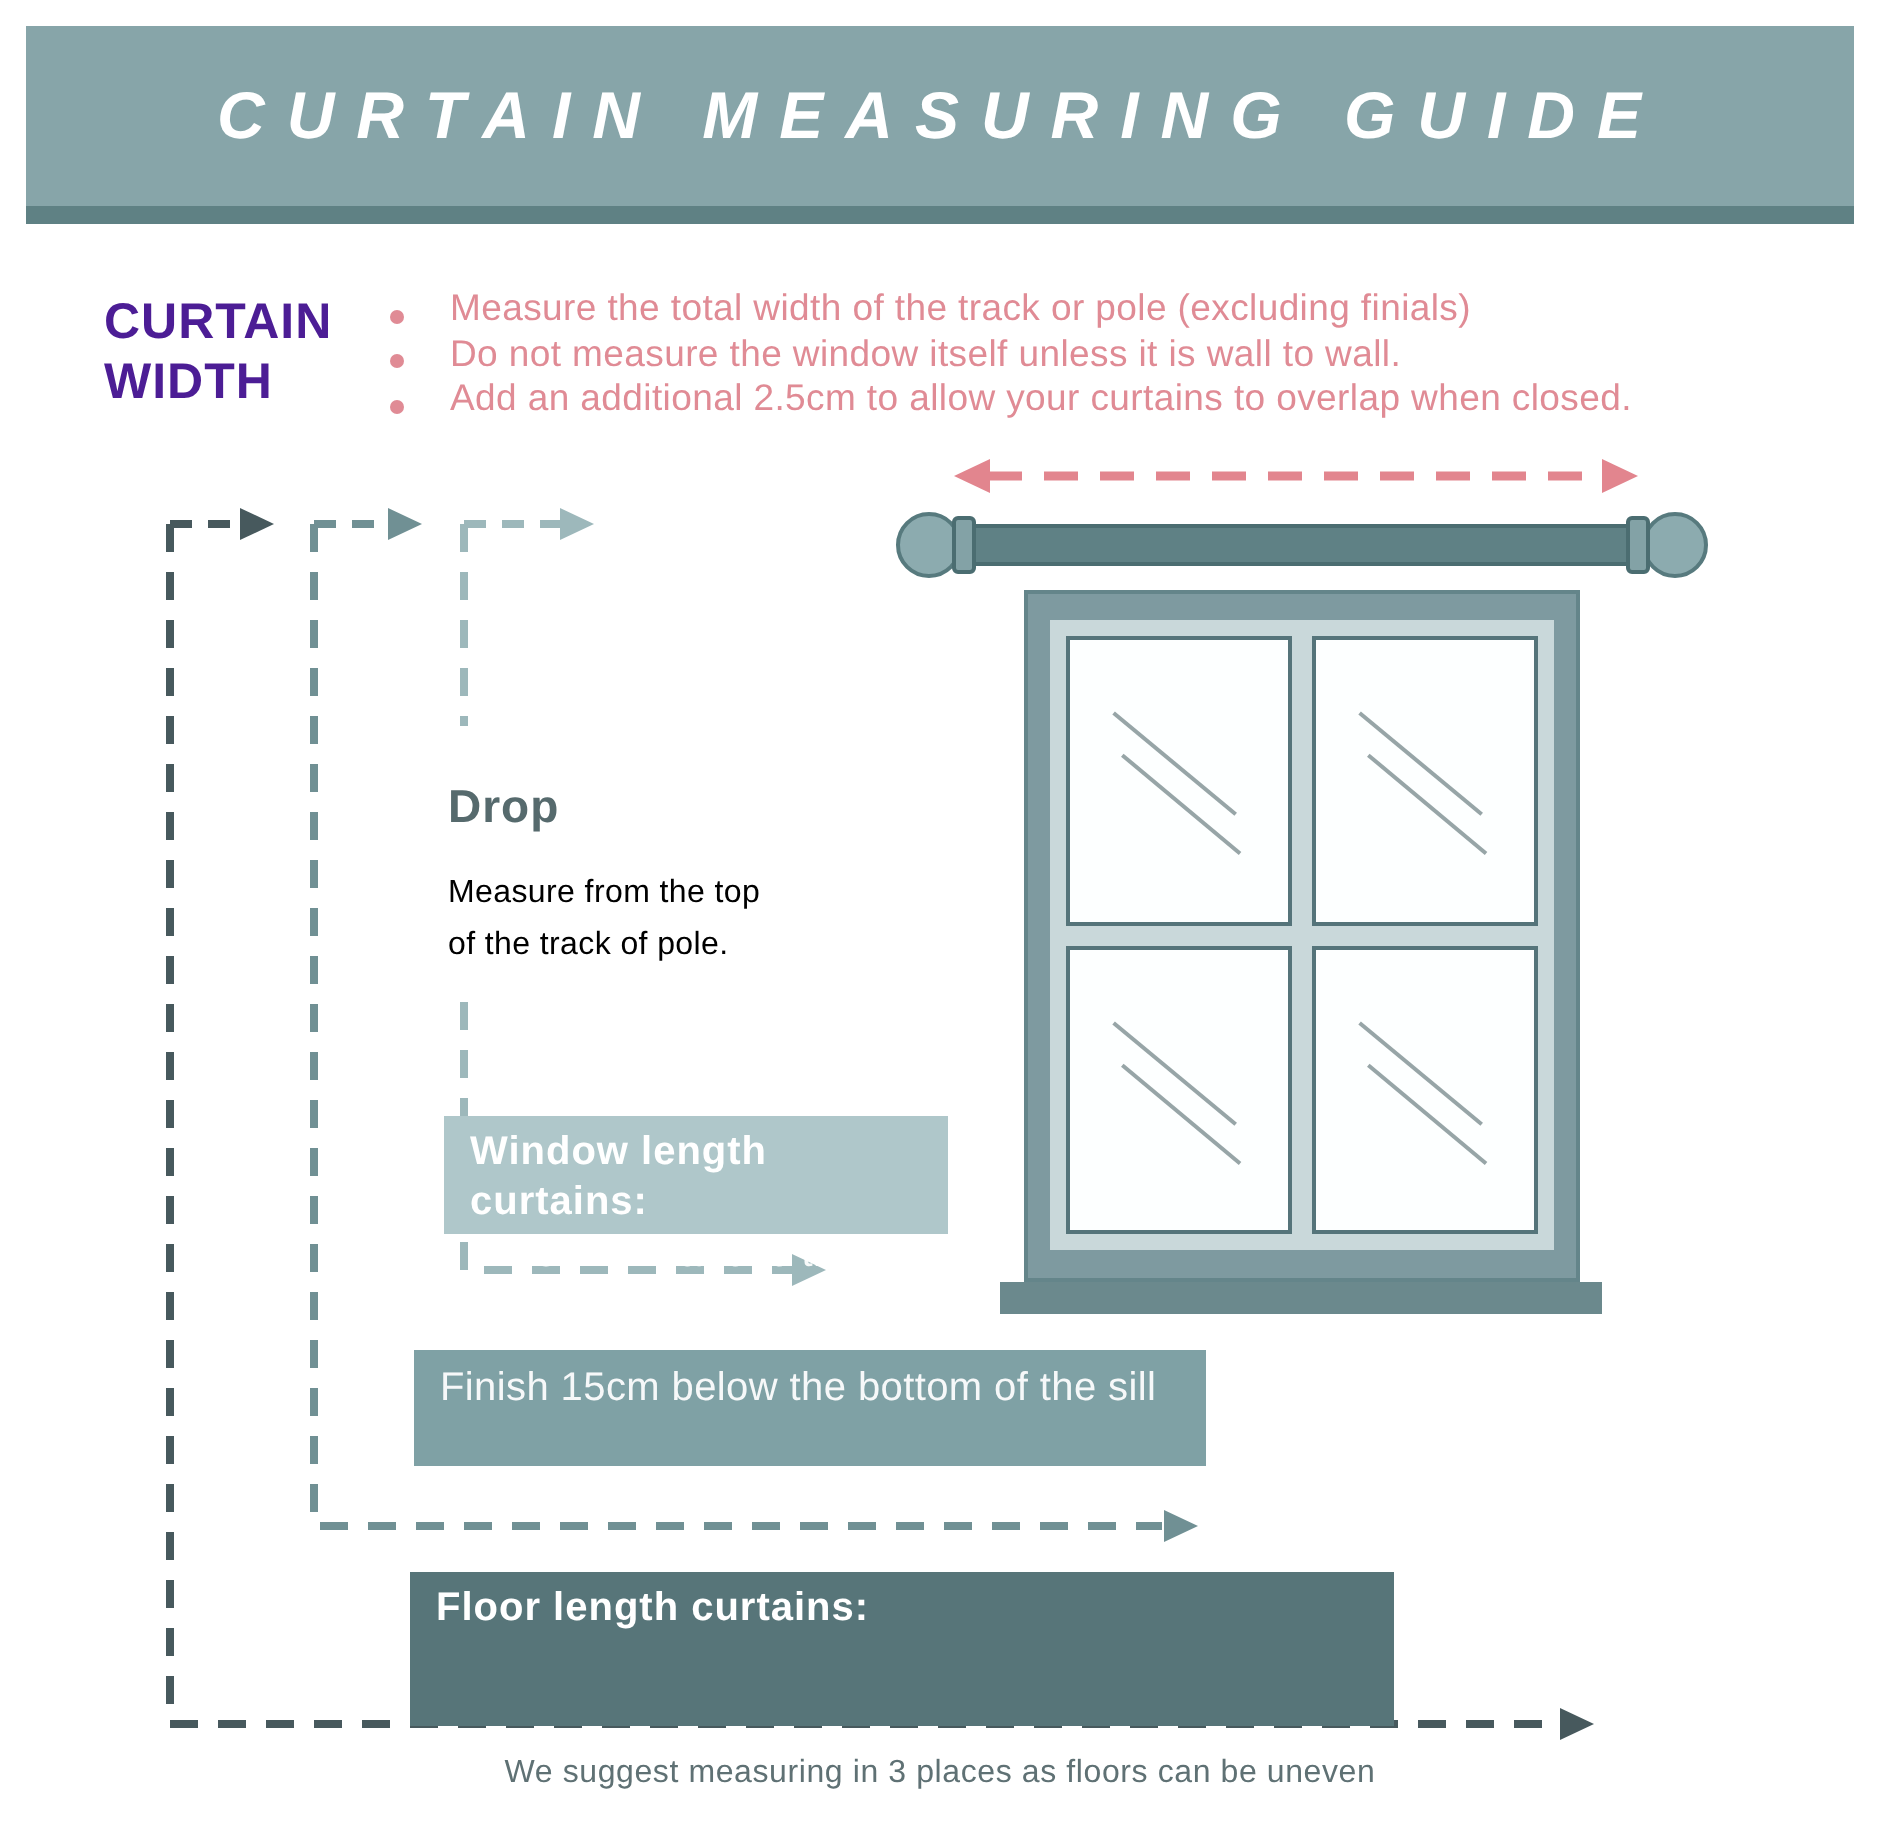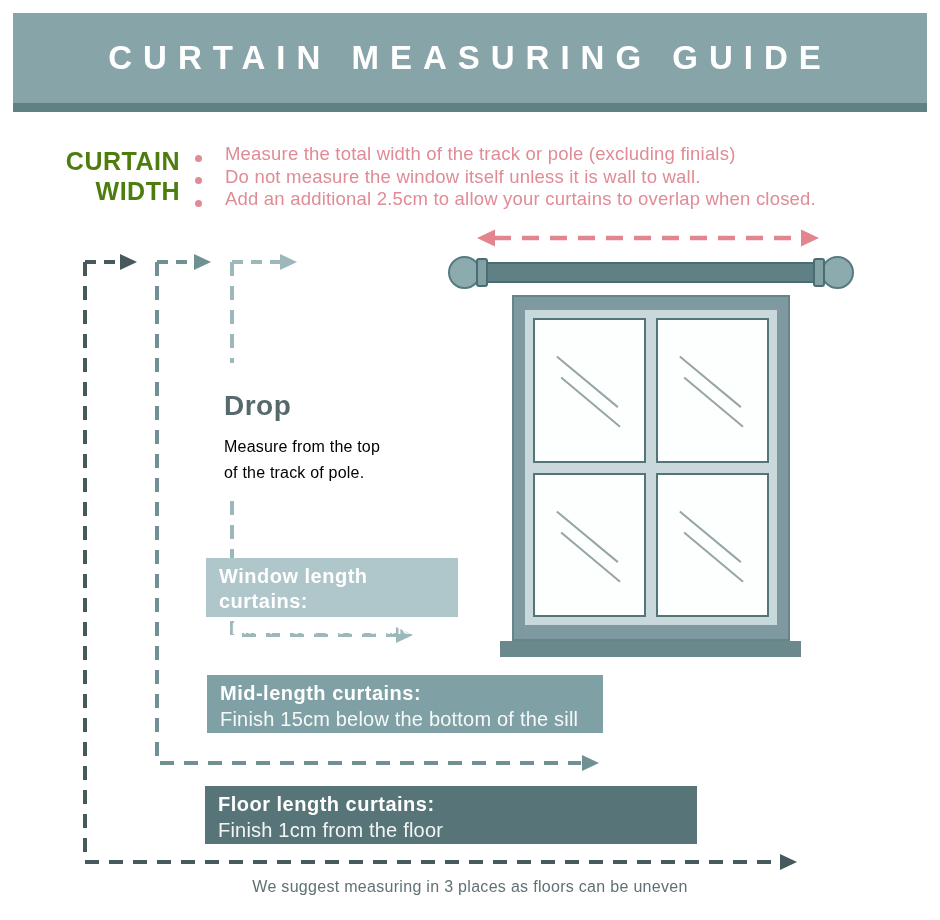--- a/index.html
+++ b/index.html
@@ -13,30 +13,31 @@
 
   
   .header {
     position:absolute; left:13px; top:13px; width:914px; height:90px;
     background:#87a5a9;
   }
   .header-title {
     width:100%; text-align:center; line-height:90px;
     color:#ffffff; font-size:33px; font-weight:bold; letter-spacing:11px;
     white-space:nowrap;
+    font-style:italic;
   }
   .header-strip {
     position:absolute; left:13px; top:103px; width:914px; height:9px;
     background:#5f8184;
   }
 
   
   .width-label {
     position:absolute; left:52px; top:146px; width:128px;
-    text-align:right; color:#4d7c0f; font-weight:bold;
+    text-align:left; color:#4c1d95; font-weight:bold;
     font-size:25px; line-height:30px; letter-spacing:0.5px;
   }
   .bullets {
     position:absolute; left:195px; top:143px; width:730px; list-style:none;
   }
   .bullets li {
     display:flex; align-items:center;
     color:#e08b95; font-size:18.5px; line-height:22.5px; letter-spacing:0.2px;
   }
   .bullet-dot {
@@ -78,44 +79,44 @@
   }
   .pane svg { position:absolute; left:0; top:0; width:100%; height:100%; }
   .window-sill {
     position:absolute; left:500px; top:641px; width:301px; height:16px;
     background:#6b898d;
   }
 
   
   .drop-title {
     position:absolute; left:224px; top:390px;
-    color:#566a6d; font-size:28px; font-weight:bold; letter-spacing:0.5px;
+    color:#566a6d; font-size:23px; font-weight:bold; letter-spacing:0.5px;
   }
   .drop-desc {
     position:absolute; left:224px; top:434px;
     color:#000000; font-size:16px; line-height:26px; letter-spacing:0.2px;
   }
 
   
   .overlay {
     position:absolute; left:0; top:0; width:940px; height:920px;
     z-index:1; pointer-events:none;
   }
 
   
   .len-box { position:absolute; z-index:3; padding:6px 0 0 13px; color:#ffffff; }
   .len-box .box-title {
     font-weight:bold; font-size:20px; line-height:25px; letter-spacing:0.5px;
   }
   .len-box .box-sub {
     font-size:20px; line-height:26px; color:rgba(255,255,255,0.93); letter-spacing:0.2px;
   }
-  .box-window { left:206px; top:558px; width:252px; height:59px; background:#afc7ca; }
+  .box-window { left:222px; top:558px; width:252px; height:59px; background:#afc7ca; }
   .box-mid    { left:207px; top:675px; width:396px; height:58px; background:#7fa1a5; }
-  .box-floor  { left:205px; top:786px; width:492px; height:58px; background:#577579; }
+  .box-floor  { left:205px; top:786px; width:492px; height:77px; background:#577579; }
 
   
   .footer-note {
     position:absolute; left:0; top:878px; width:940px; text-align:center;
     color:#5f7174; font-size:16px; letter-spacing:0.3px;
   }
 </style>
 </head>
 <body>
 
@@ -217,23 +218,21 @@
   <div class="drop-desc">
     <span>Measure from the top</span><br>
     <span>of the track of pole.</span>
   </div>
 
   <div class="len-box box-window">
     <div class="box-title">Window length curtains:</div>
     <div class="box-sub">Finish 1cm above the sill</div>
   </div>
   <div class="len-box box-mid">
-    <div class="box-title">Mid-length curtains:</div>
     <div class="box-sub">Finish 15cm below the bottom of the sill</div>
   </div>
   <div class="len-box box-floor">
     <div class="box-title">Floor length curtains:</div>
-    <div class="box-sub">Finish 1cm from the floor</div>
   </div>
 
   <div class="footer-note">We suggest measuring in 3 places as floors can be uneven</div>
 
 </div>
 
 </body></html>

